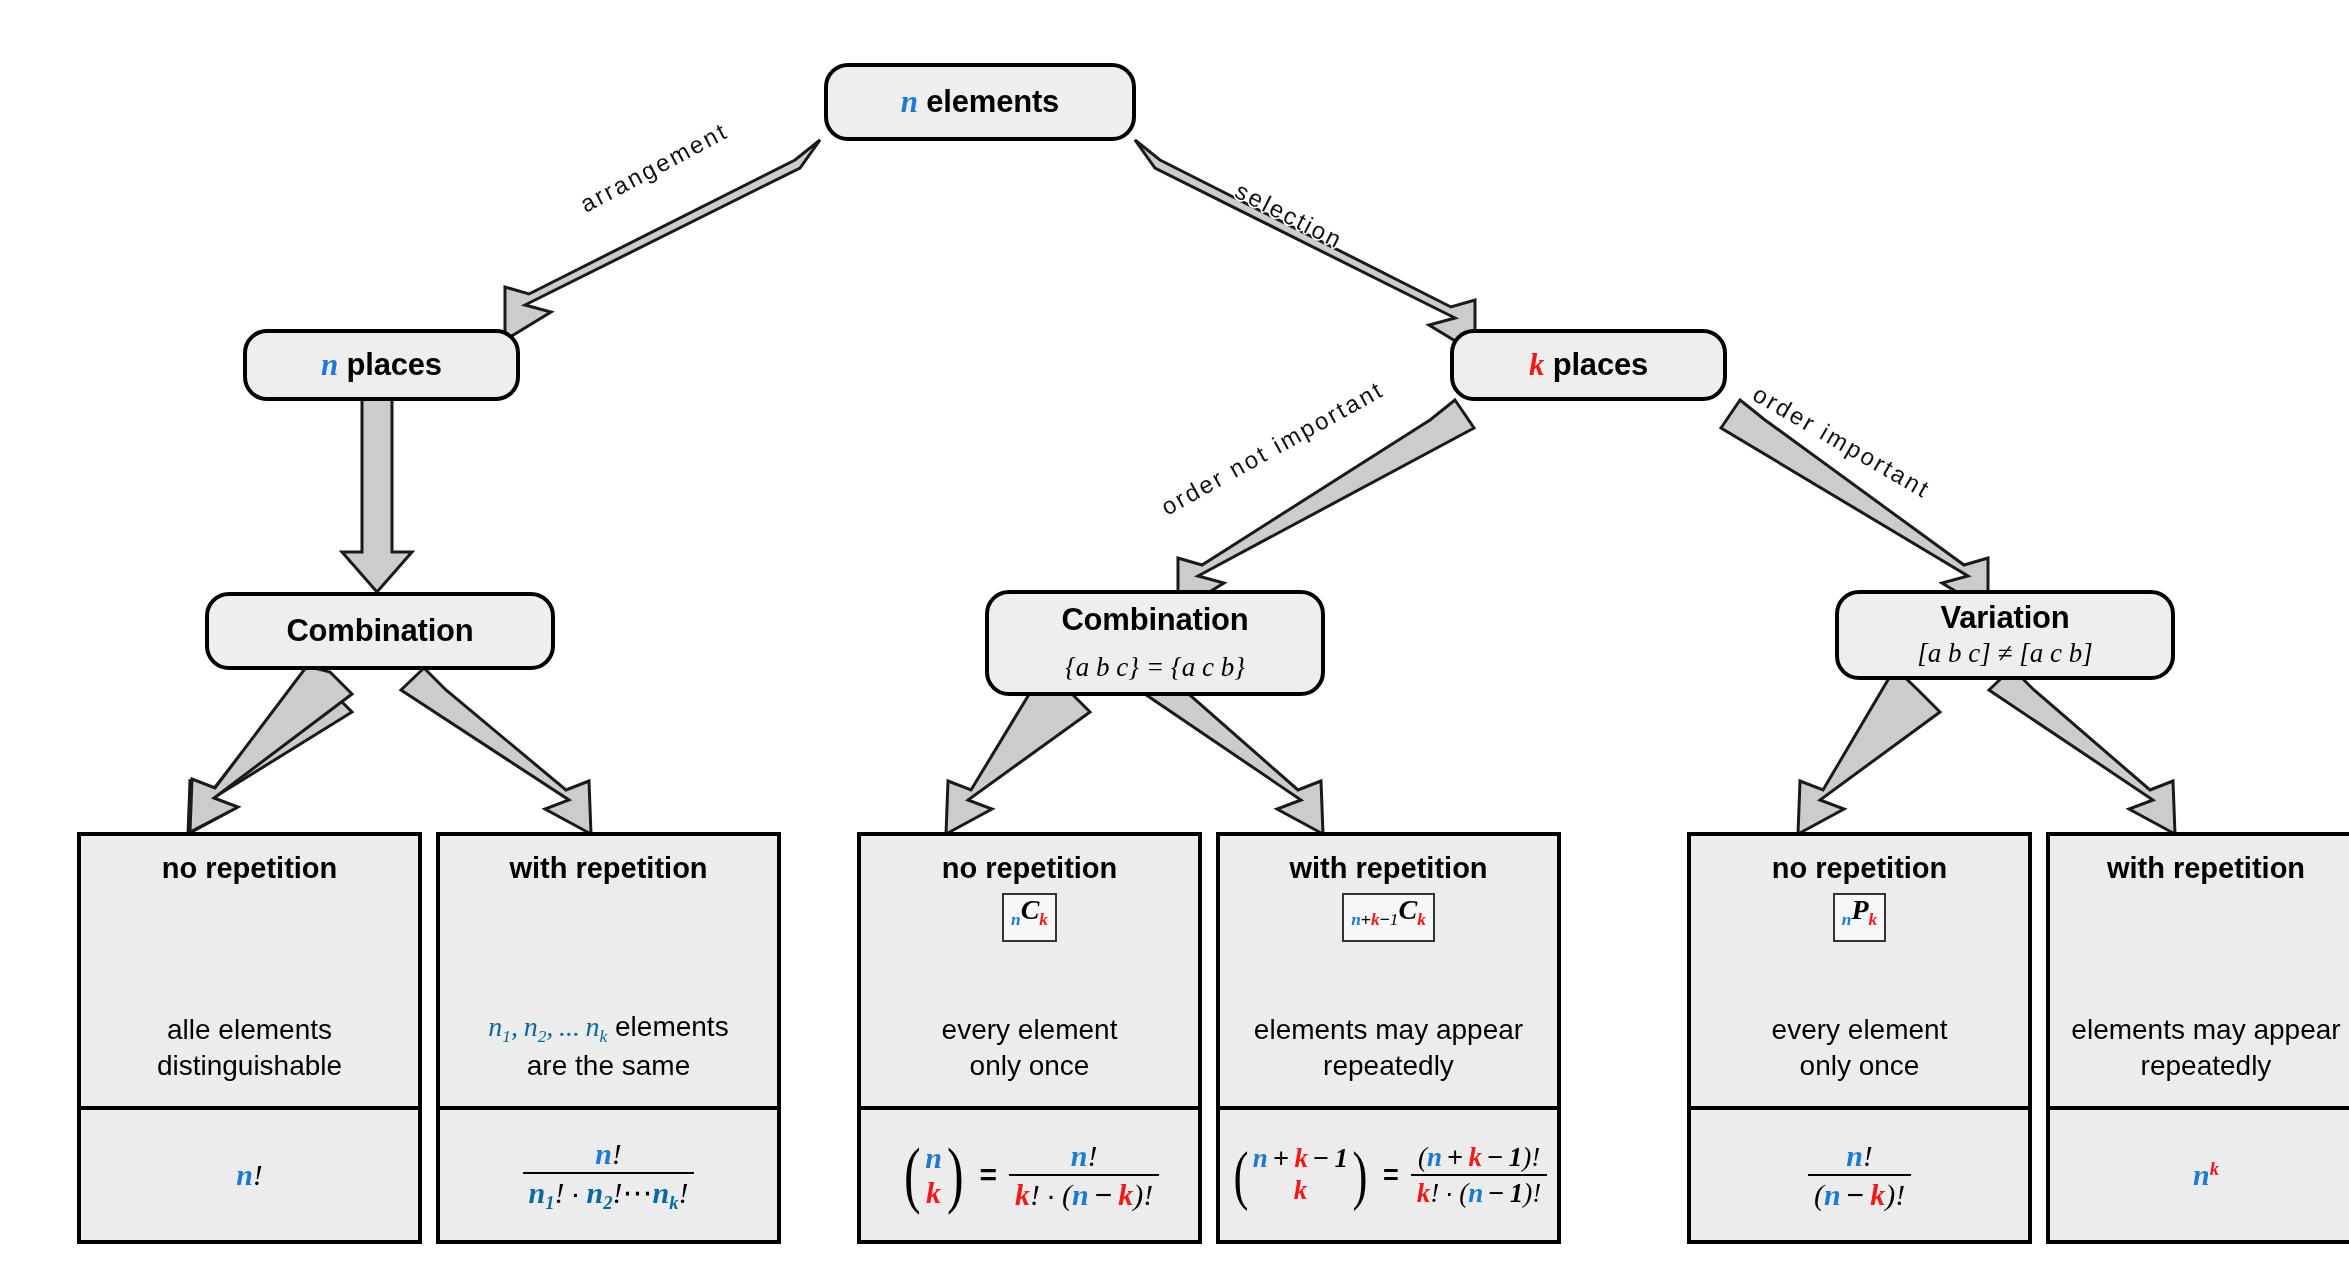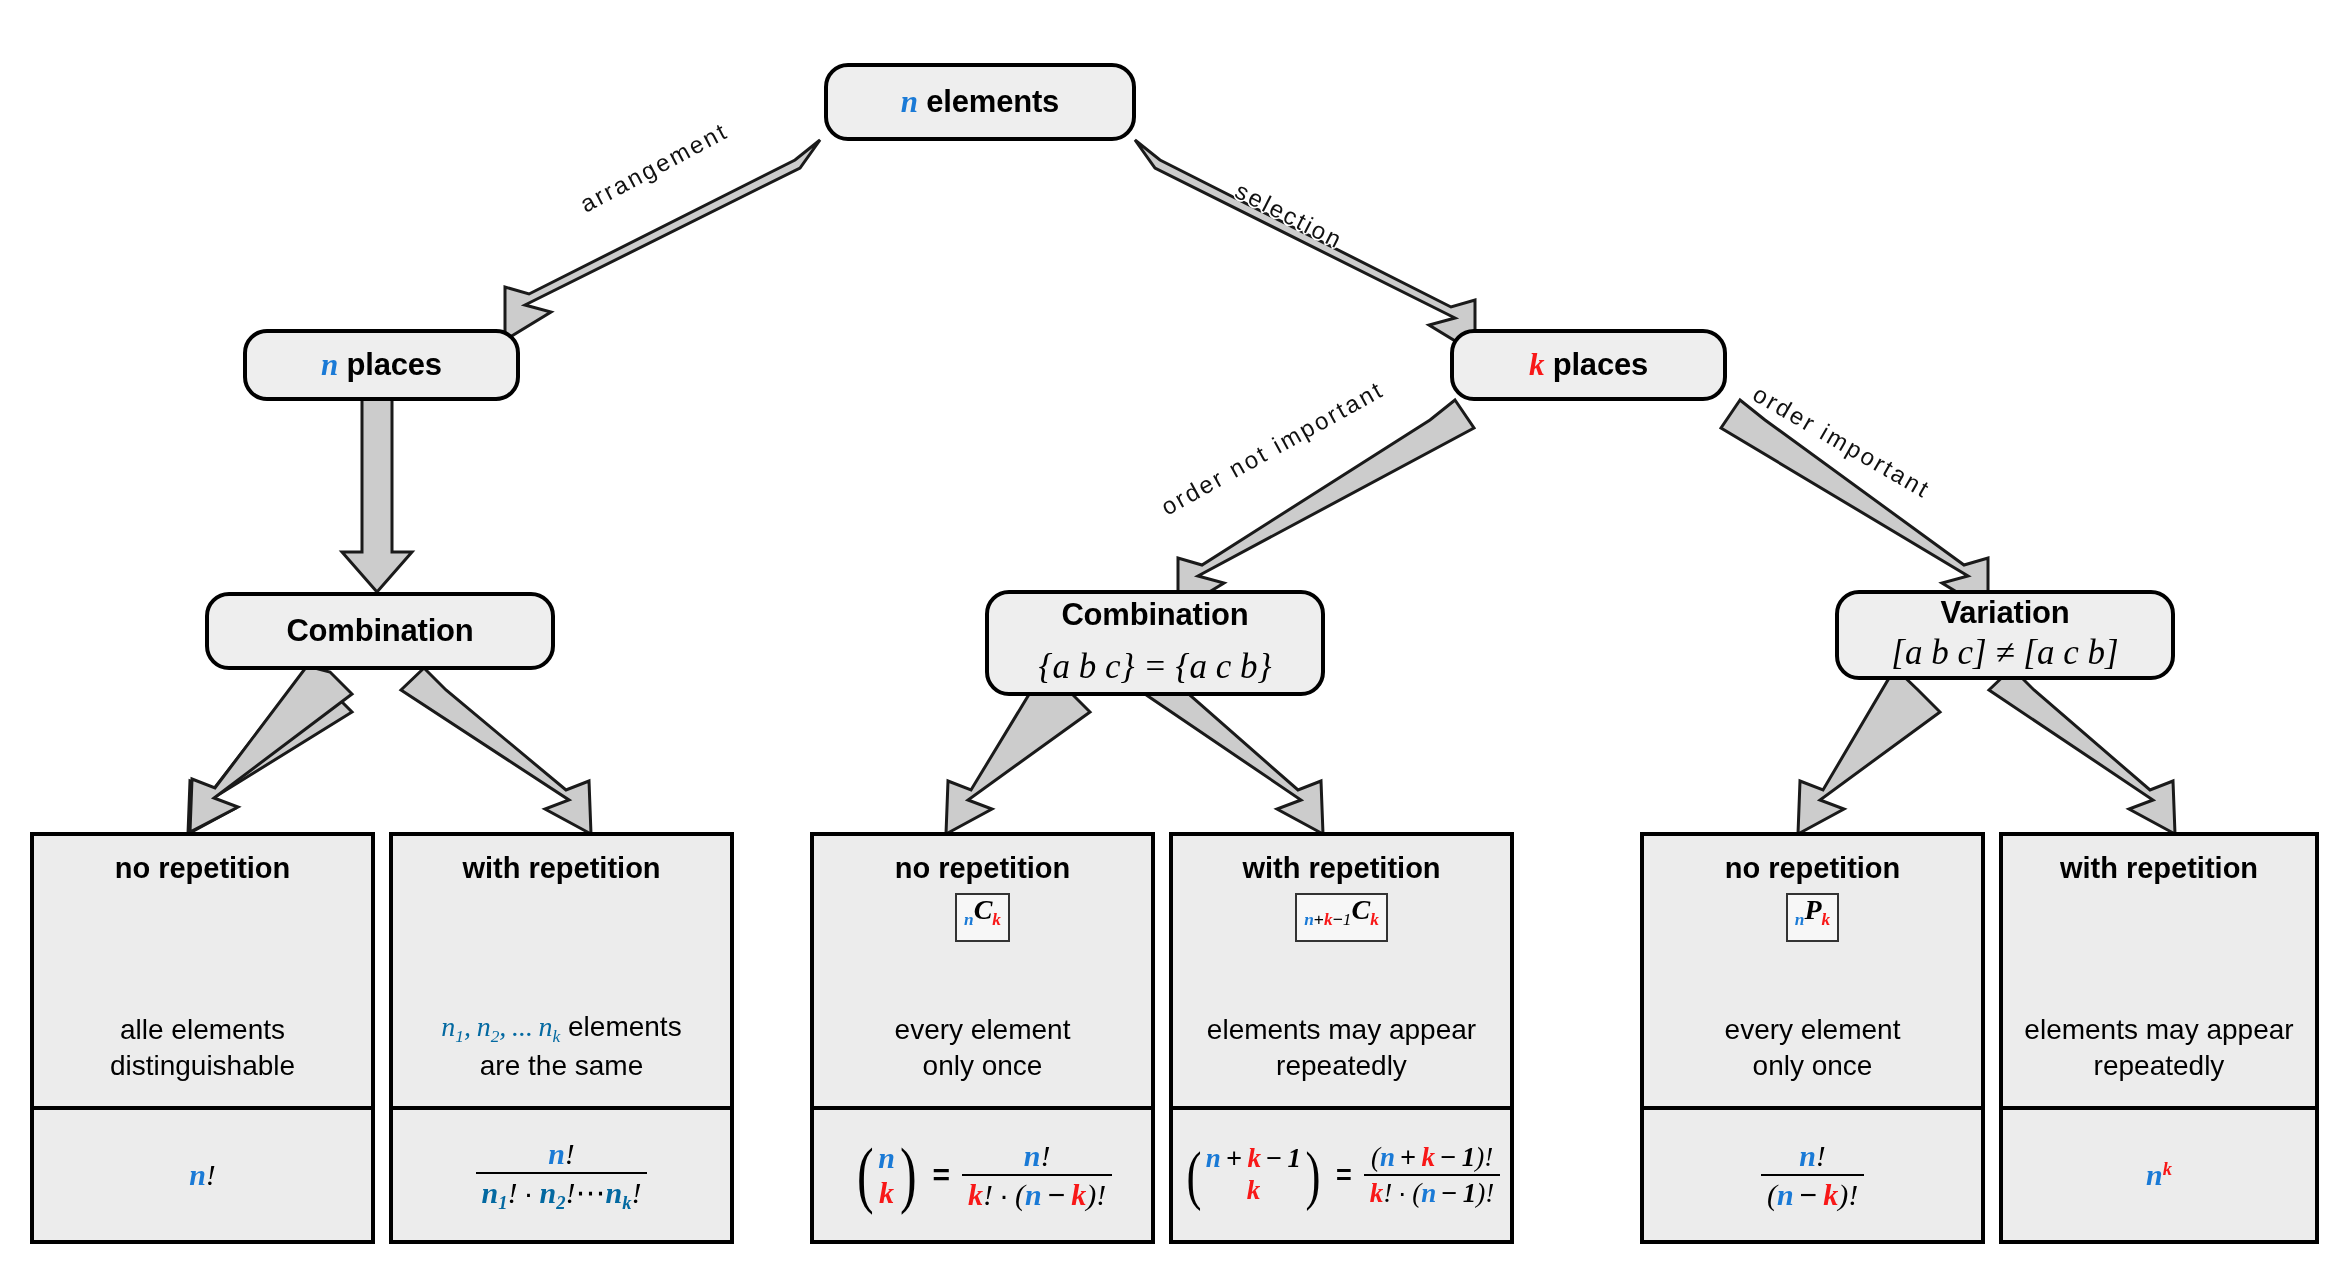--- a/index.html
+++ b/index.html
@@ -39,21 +39,21 @@
   .node .title{
     font-size:31px;
     font-weight:bold;
     letter-spacing:-0.2px;
     white-space:nowrap;
     line-height:1.1;
   }
   .node .sub{
     font-family:"Liberation Serif",serif;
     font-style:italic;
-    font-size:35px;
+    font-size:27px;
     white-space:nowrap;
     line-height:1.15;
     margin-top:3px;
   }
 
   
   .mi{font-family:"Liberation Serif",serif;font-style:italic;}
   .bi{font-family:"Liberation Serif",serif;font-style:italic;font-weight:bold;}
   .n-blue{color:#1a7ad6;}
   .k-red{color:#f81818;}
@@ -80,20 +80,21 @@
 
   
   .leaf{
     position:absolute;
     box-sizing:border-box;
     background:#ececec;
     border:4px solid #000;
     display:flex;
     flex-direction:column;
     z-index:5;
+    margin-left:47px;
   }
   .leaf .upper{
     flex:1 1 auto;
     display:flex;
     flex-direction:column;
     align-items:center;
     box-sizing:border-box;
     padding:16px 8px 8px 8px;
   }
   .leaf .head{

